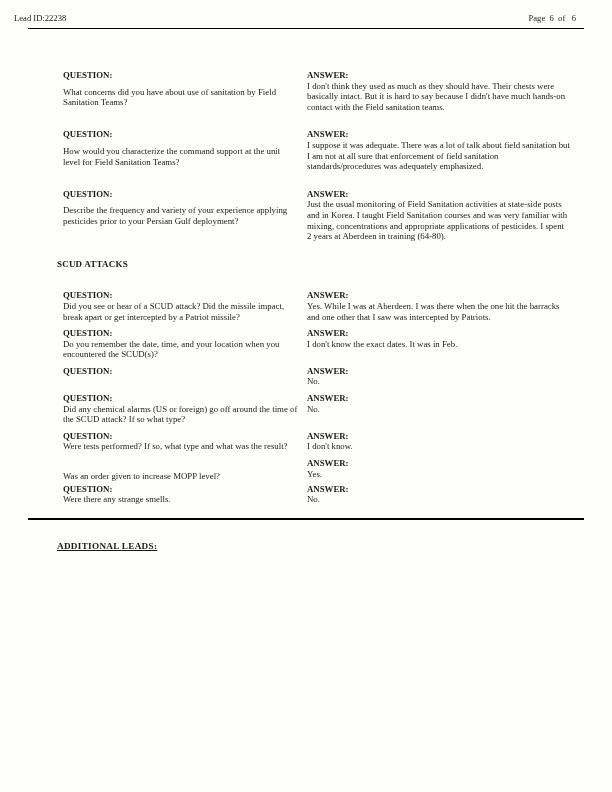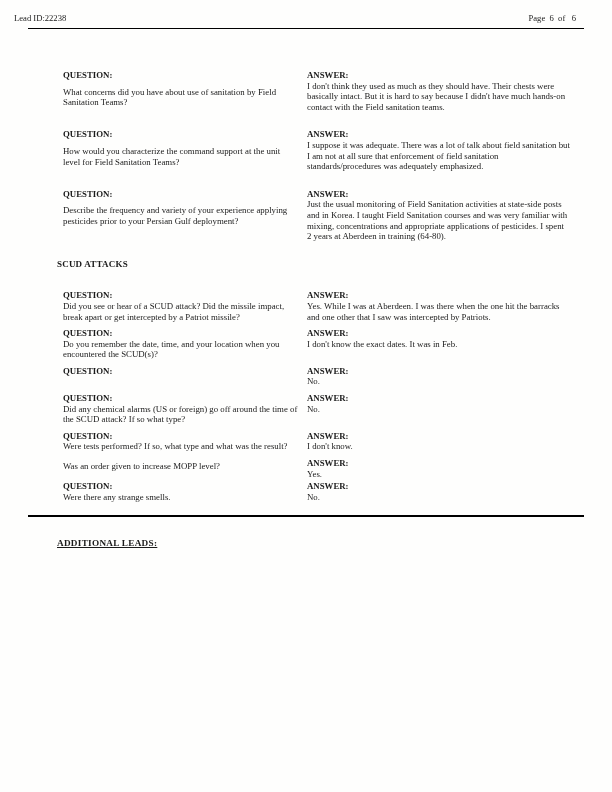--- a/index.html
+++ b/index.html
@@ -16,21 +16,21 @@
     font-size:8.6px; line-height:10px;
   }
   .hdr-rule { margin:5px 28px 0 28px; border-top:1.4px solid #000; }
   .content { padding:41px 42px 0 63px; font-size:8.8px; line-height:10.6px; }
   .row { display:grid; grid-template-columns:236px 1fr; column-gap:8px; }
   .row.pre { margin-bottom:17px; }
   .row.pre .qlabel { margin-bottom:6px; }
   .row.tight { margin-bottom:6px; }
   .label { font-weight:bold; }
   .qcol, .acol { min-width:0; }
-  .offset-q { margin-top:3px; }
+  .offset-q { margin-top:13px; }
   .section-title {
     font-weight:bold; margin:3px 0 21px -6px;
     font-size:9px; letter-spacing:0.2px;
   }
   .footer-rule { margin:13px 28px 0 28px; border-top:2.6px solid #000; }
   .footer-title {
     margin:21px 0 0 57px; font-weight:bold; font-size:9.2px;
     letter-spacing:0.3px; text-decoration:underline;
   }
 </style>

